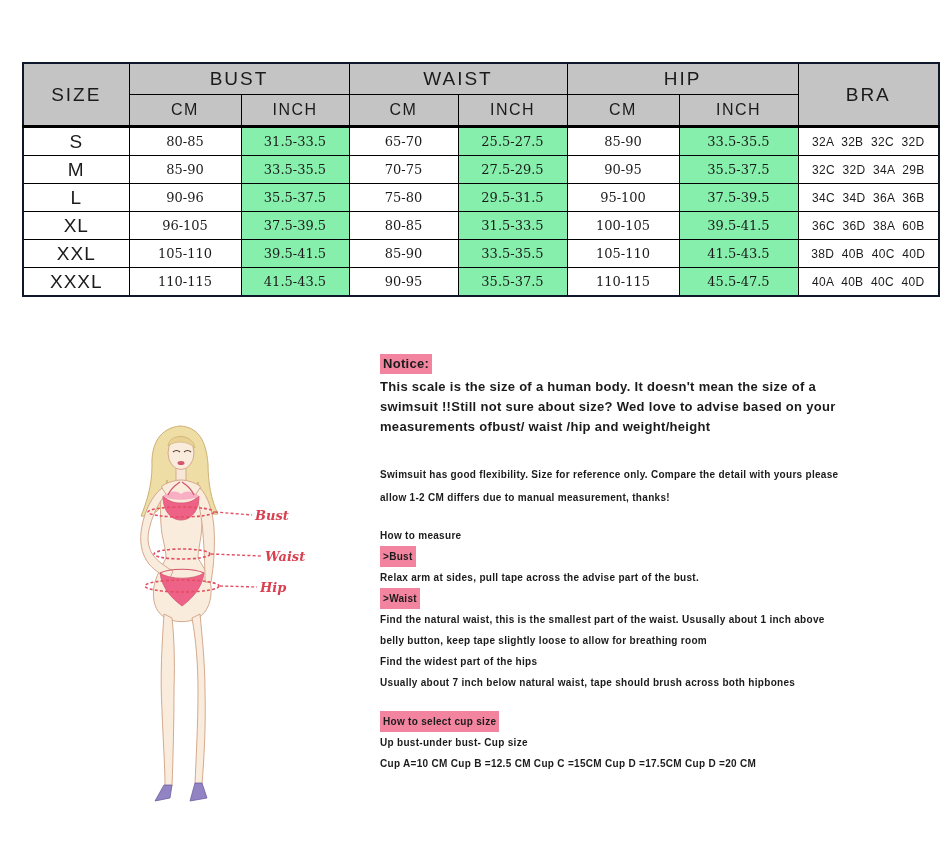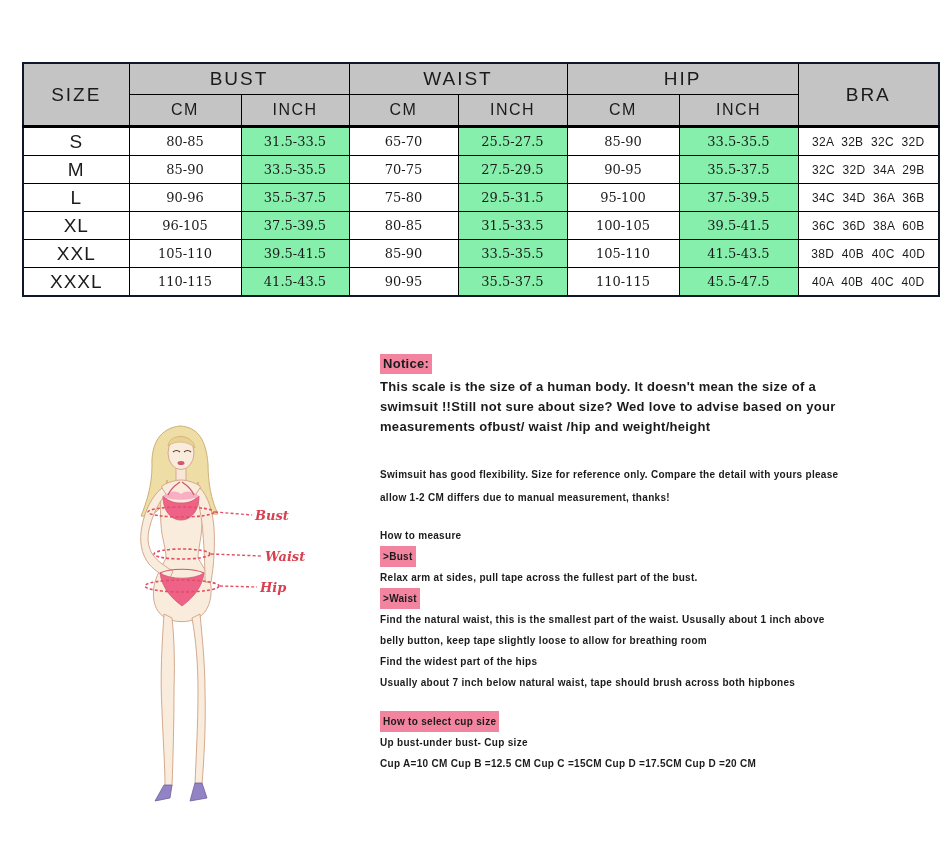--- a/index.html
+++ b/index.html
@@ -206,21 +206,21 @@
     </div>
 
     <div class="sec-flex flex-lines">
       <div class="t11 line">Swimsuit has good flexibility. Size for reference only. Compare the detail with yours please</div>
       <div class="t11 line">allow 1-2 CM differs due to manual measurement, thanks!</div>
     </div>
 
     <div class="sec-measure">
       <div class="t11 line">How to measure</div>
       <div class="t11 line"><span class="hl">&gt;Bust</span></div>
-      <div class="t11 line">Relax arm at sides, pull tape across the fullest part of the bust.</div>
+      <div class="t11 line">Relax arm at sides, pull tape across the advise part of the bust.</div>
       <div class="t11 line"><span class="hl">&gt;Waist</span></div>
       <div class="t11 line">Find the natural waist, this is the smallest part of the waist. Ususally about 1 inch above</div>
       <div class="t11 line">belly button, keep tape slightly loose to allow for breathing room</div>
       <div class="t11 line">Find the widest part of the hips</div>
       <div class="t11 line">Usually about 7 inch below natural waist, tape should brush across both hipbones</div>
     </div>
 
     <div class="sec-cup">
       <div class="t11 line"><span class="hl">How to select cup size</span></div>
       <div class="t11 line">Up bust-under bust- Cup size</div>

